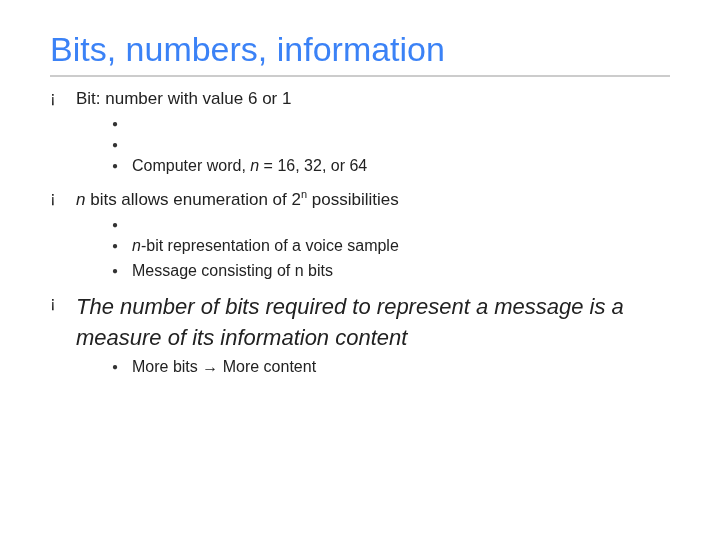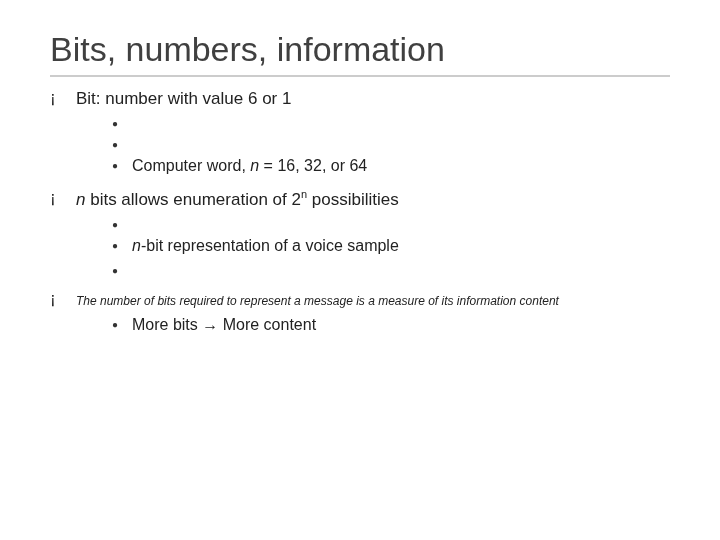--- a/index.html
+++ b/index.html
@@ -18,21 +18,21 @@
 
     .slide {
       width: 720px;
       height: 540px;
       padding: 30px 50px 30px 50px;
       background: #ffffff;
     }
 
     .title {
       font-size: 34px;
-      color: #404040;
+      color: #3b82f6;
       font-weight: normal;
       margin-bottom: 8px;
       padding-bottom: 6px;
       border-bottom: 2px solid #cccccc;
     }
 
     .content {
       margin-top: 10px;
     }
 
@@ -68,21 +68,21 @@
     .sub-bullet {
       margin-right: 8px;
       font-size: 10px;
       margin-top: 4px;
       min-width: 12px;
       color: #333333;
     }
 
     .italic-block {
       font-style: italic;
-      font-size: 12px;
+      font-size: 22px;
     }
 
     sup {
       font-size: 11px;
     }
 
     .main-bullet-text {
       flex: 1;
       line-height: 1.4;
     }
@@ -121,20 +121,21 @@
         <div class="sub-list">
           <div class="sub-item">
             <span class="sub-bullet">●</span>
           </div>
           <div class="sub-item">
             <span class="sub-bullet">●</span>
             <span><i>n</i>-bit representation of a voice sample</span>
           </div>
           <div class="sub-item">
             <span class="sub-bullet">●</span>
+            <span>Message consisting of n bits</span>
           </div>
         </div>
       </div>
     </div>
 
     <div class="bullet-item">
       <span class="bullet-symbol">¡</span>
       <div class="main-bullet-text">
         <span class="italic-block">The number of bits required to represent a message is a measure of its information content</span>
         <div class="sub-list">

